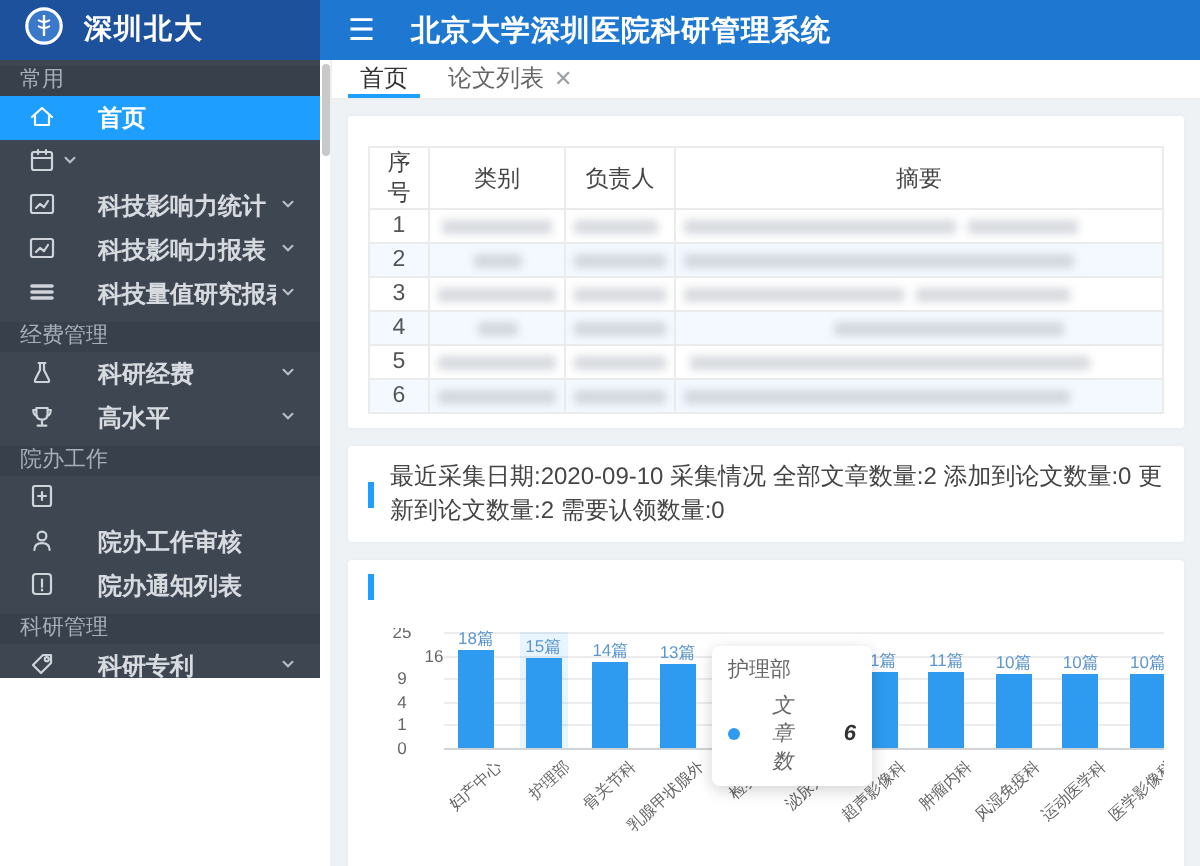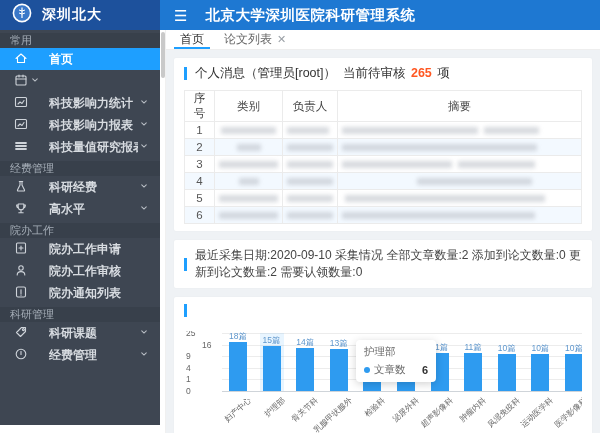--- a/index.html
+++ b/index.html
@@ -1,21 +1,21 @@
 <!DOCTYPE html>
 <html><head>
 <meta charset="utf-8">
 <style>
   * { margin:0; padding:0; box-sizing:border-box; }
   html,body { width:600px; height:433px; overflow:hidden;
     font-family:"Liberation Sans","DejaVu Sans",sans-serif; background:#fff; }
   .app { display:flex; width:600px; height:433px; }
 
   
-  .sidebar { width:160px; height:425px; background:#3e4652; flex:0 0 160px; overflow:hidden; }
+  .sidebar { width:160px; height:339px; background:#3e4652; flex:0 0 160px; overflow:hidden; }
   .logo { height:30px; background:#1d519c; display:flex; align-items:center; padding-left:12px; gap:10px; }
   .logo-text { color:#fff; font-size:14px; font-weight:bold; letter-spacing:1px; }
   .side-section { height:15px; line-height:15px; padding:0 10px; margin-top:3px;
     font-size:11px; color:#a6aeb8; background:#38404b; }
   .side-item { height:22px; display:flex; align-items:center; padding:0 10px 0 13px;
     color:#d7dbe0; font-size:12px; cursor:pointer; }
   .side-item.active { background:#1E9FFF; color:#fff; }
   .side-item .lbl { margin-left:20px; font-weight:600; flex:1; white-space:nowrap; overflow:hidden; }
   .side-item svg { flex:0 0 auto; }
   .chev { opacity:.85; }
@@ -51,30 +51,30 @@
   .blob { filter:blur(2px); background:#b7bcc4; opacity:.55; height:7px; border-radius:1px; display:inline-block; vertical-align:middle;}
   .blobwrap { display:flex; align-items:center; gap:6px; }
 
   .collect-text { font-size:12px; color:#444; }
 
   
   .chart-title { font-size:13.5px; }
   .chart { position:relative; height:118px; margin-top:14px; overflow:hidden; }
   .grid { position:absolute; left:38px; right:0; height:1px; background:#ececec; }
   .grid.axis0 { background:#cfd4d9; }
-  .ytick { position:absolute; width:30px; text-align:left; font-size:8.5px; color:#666; }
+  .ytick { position:absolute; width:30px; text-align:center; font-size:8.5px; color:#666; }
   .colshade { position:absolute; background:rgba(30,159,255,.10); }
   .bar { position:absolute; background:#2e9bf0; }
   .vlabel { position:absolute; width:40px; text-align:center; font-size:8.5px; color:#5f97cd; }
   .xlabel { position:absolute; width:90px; text-align:right; font-size:8px; color:#666;
     transform:rotate(-42deg); transform-origin:100% 0; white-space:nowrap; }
   .tooltip { position:absolute; left:172px; top:9px; width:80px; background:#fff; border-radius:4px;
     box-shadow:0 2px 8px rgba(0,0,0,.18); padding:5px 8px; z-index:5; }
   .tt-title { font-size:10.5px; color:#666; margin-bottom:4px; }
-  .tt-row { display:flex; align-items:center; gap:4px; font-size:10.5px; color:#666; }
+  .tt-row { display:flex; align-items:center; gap:16px; font-size:10.5px; color:#666;font-style:italic; }
   .tt-dot { width:6px; height:6px; border-radius:50%; background:#2e9bf0; flex:0 0 6px;}
   .tt-val { margin-left:auto; color:#333; font-weight:bold; font-size:11px; }
 </style>
 </head>
 <body>
 
 <div class="app">
 
   <div class="sidebar">
     <div class="logo">
@@ -151,21 +151,20 @@
           <span><svg class="chev" width="12" height="12" viewBox="0 0 16 16" fill="none" stroke="#cfd4da" stroke-width="1.4" stroke-linecap="round">
               <path d="M5 6.5 L8 9.5 L11 6.5"></path>
             </svg></span>
         </div>
         <div class="side-section">院办工作</div>
         <div class="side-item">
           <span><svg width="16" height="16" viewBox="0 0 16 16" fill="none" stroke="#cfd4da" stroke-width="1.1" stroke-linecap="round" stroke-linejoin="round">
               <rect x="3.5" y="3" width="9" height="10" rx="1"></rect>
               <path d="M8 6 V10 M6 8 H10"></path>
             </svg></span>
-          <span class="lbl">院办工作申请</span>
         </div>
         <div class="side-item">
           <span><svg width="16" height="16" viewBox="0 0 16 16" fill="none" stroke="#cfd4da" stroke-width="1.1" stroke-linecap="round" stroke-linejoin="round">
               <circle cx="8" cy="6" r="2.2"></circle>
               <path d="M4.2 13 Q4.2 9.6 8 9.6 Q11.8 9.6 11.8 13"></path>
             </svg></span>
           <span class="lbl">院办工作审核</span>
         </div>
         <div class="side-item">
           <span><svg width="16" height="16" viewBox="0 0 16 16" fill="none" stroke="#cfd4da" stroke-width="1.1" stroke-linecap="round" stroke-linejoin="round">
@@ -174,21 +173,21 @@
               <path d="M8 10.8 V11.2"></path>
             </svg></span>
           <span class="lbl">院办通知列表</span>
         </div>
         <div class="side-section">科研管理</div>
         <div class="side-item">
           <span><svg width="16" height="16" viewBox="0 0 16 16" fill="none" stroke="#cfd4da" stroke-width="1.1" stroke-linecap="round" stroke-linejoin="round">
               <path d="M3.5 8.5 L8.5 3.5 H12.5 V7.5 L7.5 12.5 Z"></path>
               <circle cx="10.4" cy="5.6" r="1"></circle>
             </svg></span>
-          <span class="lbl">科研课题</span>
+          <span class="lbl">科研专利</span>
           <span><svg class="chev" width="12" height="12" viewBox="0 0 16 16" fill="none" stroke="#cfd4da" stroke-width="1.4" stroke-linecap="round">
               <path d="M5 6.5 L8 9.5 L11 6.5"></path>
             </svg></span>
         </div>
         <div class="side-item">
           <span><svg width="16" height="16" viewBox="0 0 16 16" fill="none" stroke="#cfd4da" stroke-width="1.1" stroke-linecap="round" stroke-linejoin="round">
               <circle cx="8" cy="8" r="4.8"></circle>
               <path d="M8 5.5 V8.5"></path>
             </svg></span>
           <span class="lbl">经费管理</span>
@@ -217,29 +216,20 @@
           </div>
           <div class="tab">
             <span>论文列表</span>
             <span class="x">✕</span>
           </div>
         </div>
 
         <div class="content">
 
           <div class="card">
-            <div class="card-head">
-              <span class="accent"></span>
-              <span>
-                <span>个人消息（管理员[root]）</span>&nbsp;
-                <span>当前待审核</span>
-                <span class="red">265</span>
-                <span>项</span>
-              </span>
-            </div>
             <table class="msg">
               <colgroup>
                   <col style="width:30px">
                   <col style="width:68px">
                   <col style="width:55px">
                   <col>
                 </colgroup>
               <thead>
                   <tr id="msg-head">
                     <th>序号</th>

